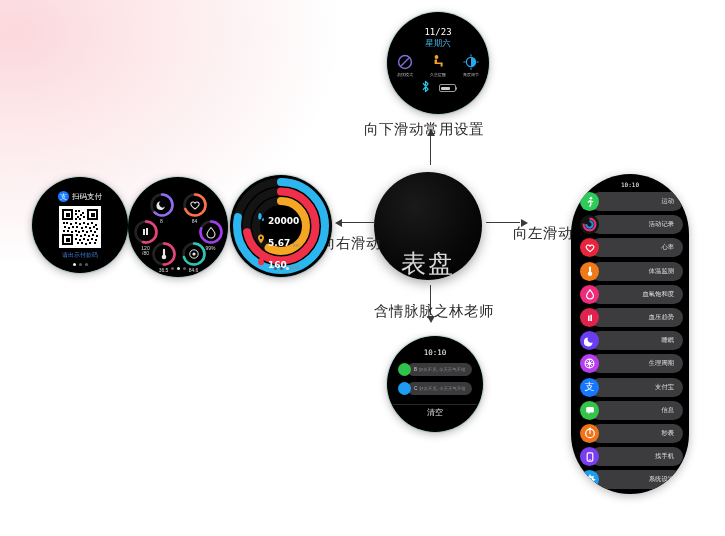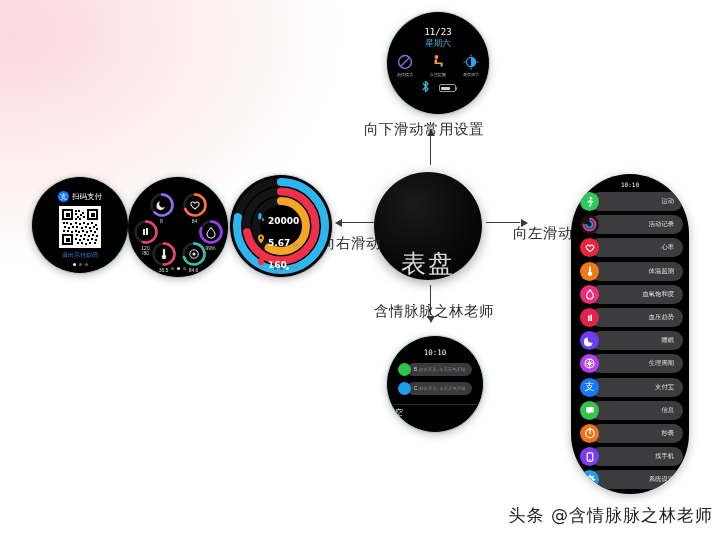--- a/index.html
+++ b/index.html
@@ -149,21 +149,21 @@
              color: #fff; font-size: 7.5px; font-family: "DejaVu Sans Mono", monospace; }
   .nt-row { position: absolute; left: 11px; width: 74px; height: 15px;
             display: flex; align-items: center; }
   .nt-av { width: 13px; height: 13px; border-radius: 50%; flex: 0 0 auto;
            position: relative; z-index: 2; }
   .nt-pill { flex: 1; height: 13px; background: #3a3a3c; border-radius: 7px;
              margin-left: -4px; padding-left: 7px; display: flex; align-items: center;
              overflow: hidden; }
   .nt-sender { color: #d0d0d0; font-size: 4.6px; margin-right: 2px; }
   .nt-text { color: #8e8e8e; font-size: 4.4px; white-space: nowrap; }
-  .nt-clear { position: absolute; left: 0; right: 0; bottom: 13px; text-align: left; }
+  .nt-clear { position: absolute; left: 0; right: 0; bottom: 13px; text-align: center; }
   .nt-clear span { color: #e4e4e4; font-size: 8px; }
   .nt-divider { position: absolute; left: 6px; right: 6px; bottom: 27px;
                 height: 1px; background: #2a2a2c; }
 
   
   #watch-apps { left: 571px; top: 174px; width: 118px; height: 320px;
                 border-radius: 59px / 60px; background: #000;
                 box-shadow: 0 2px 10px rgba(0,0,0,.28); overflow: hidden;
                 position: absolute; }
   .apps-time { position: absolute; top: 7px; left: 0; right: 0; text-align: center;
@@ -657,15 +657,14 @@
             </svg>
         </span>
         <span class="app-pill">
           <span>系统设置</span>
         </span>
       </div>
 
     </div>
   </div>
 
-  <div id="watermark">头条 @含情脉脉之林老师</div>
 
 </div>
 
 </body></html>

